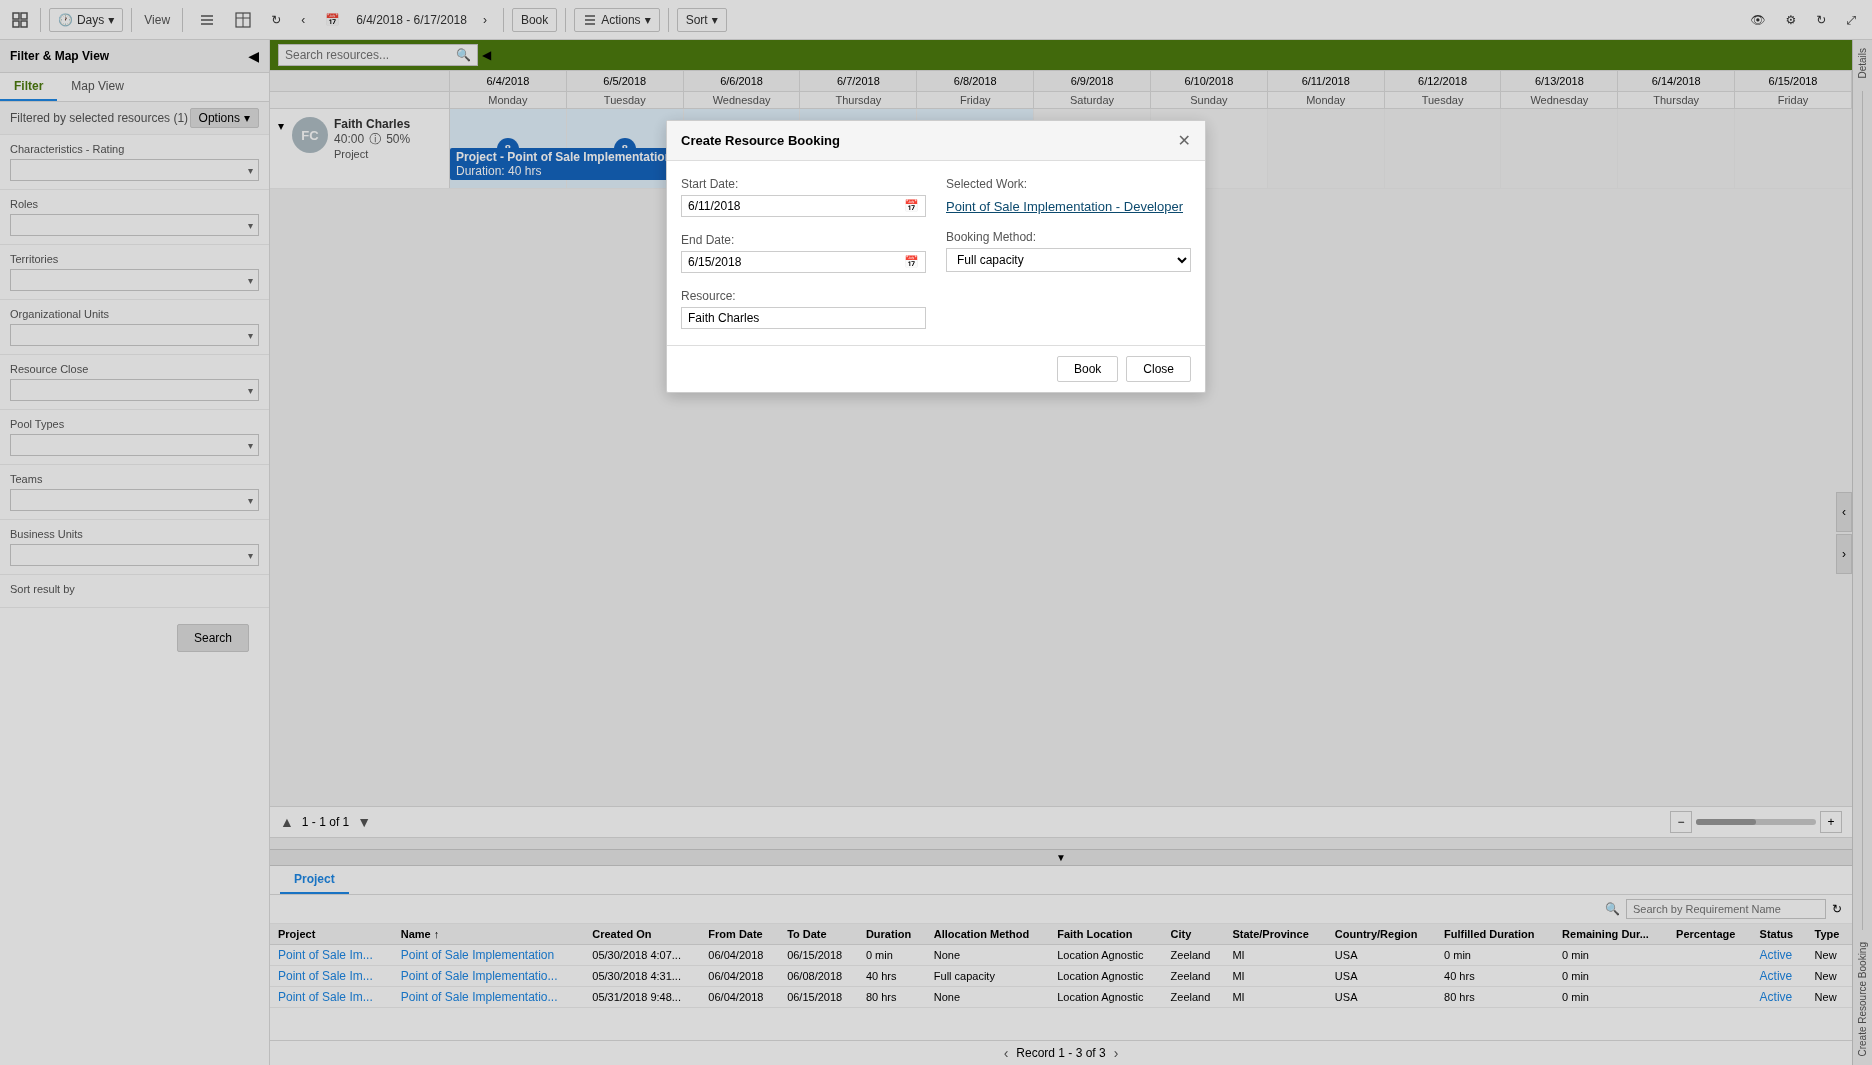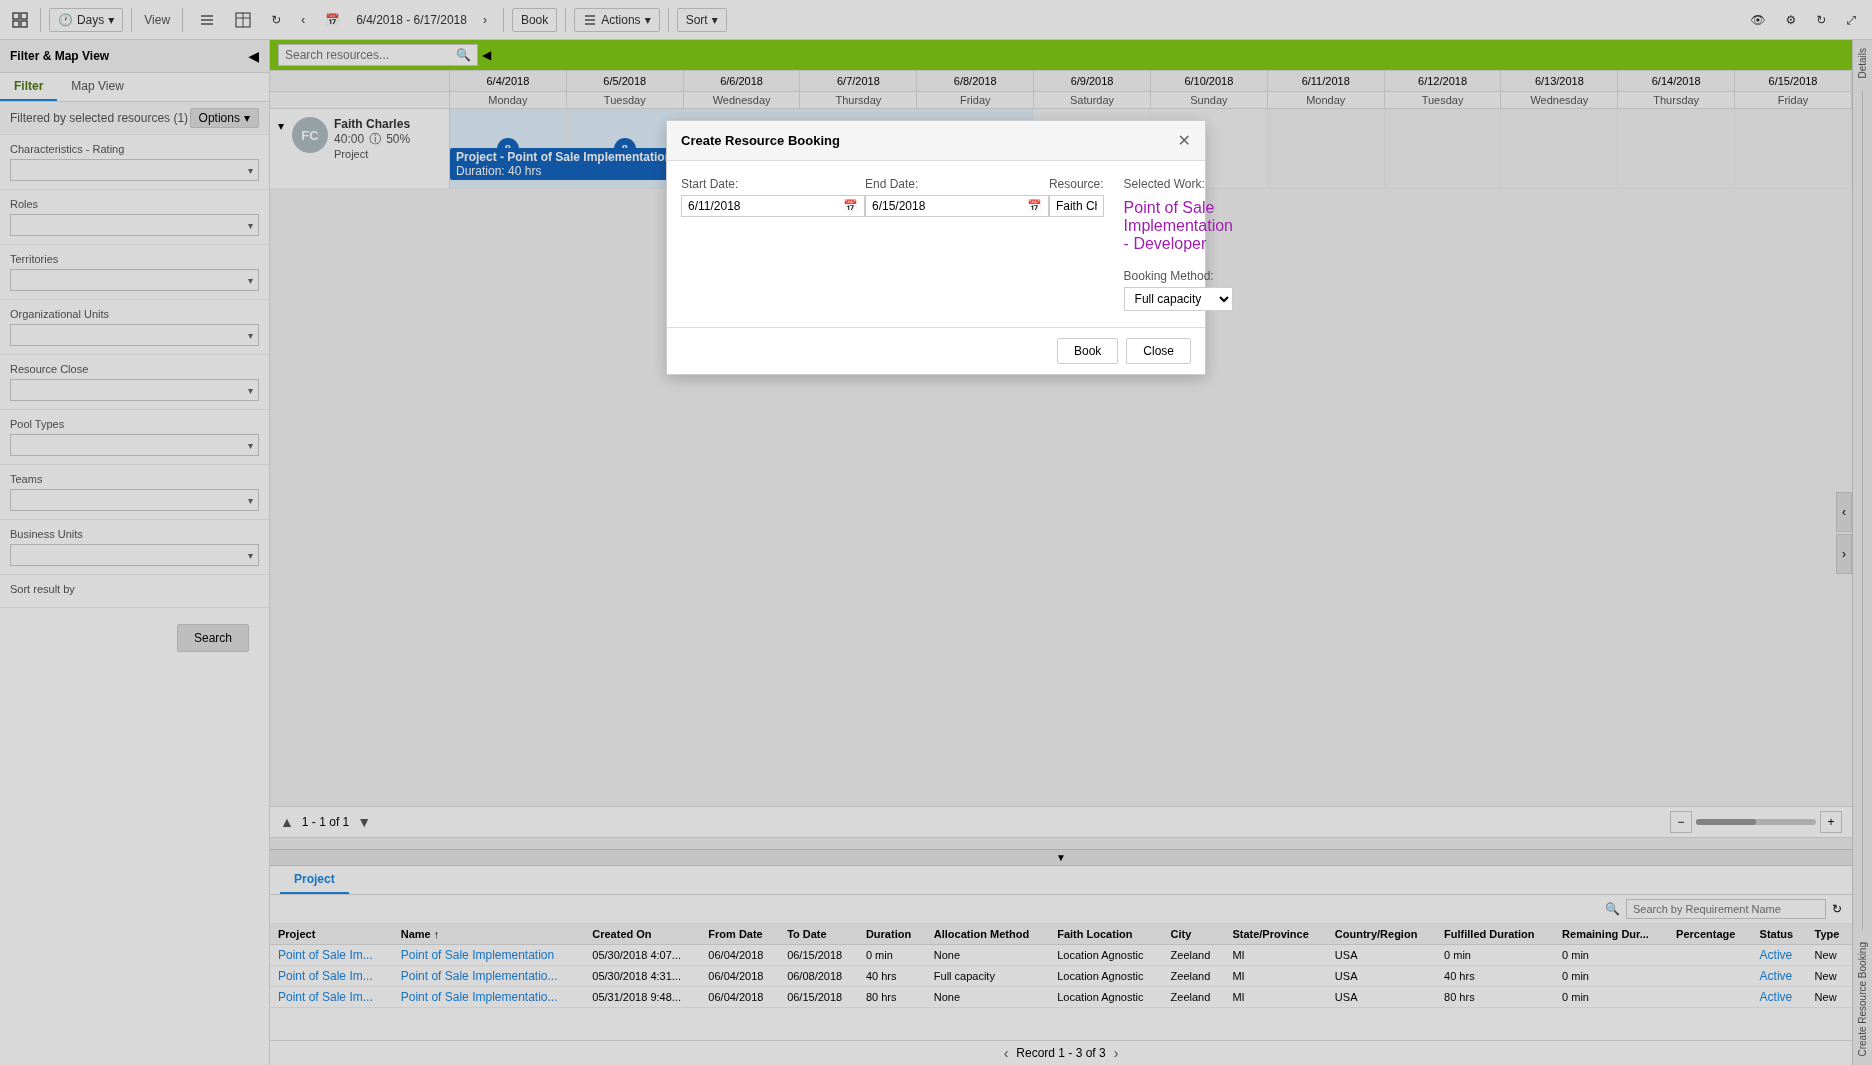--- a/index.html
+++ b/index.html
@@ -62,21 +62,21 @@
       cursor: pointer; align-self: flex-end; border-radius: 2px;
     }
     .sidebar-bottom { padding: 8px 10px; display: flex; justify-content: flex-end; }
     .collapse-btn { background: none; border: none; cursor: pointer; font-size: 14px; }
 
     
     .content-area { flex: 1; display: flex; flex-direction: column; overflow: hidden; }
 
     
     .resource-search-bar {
-      display: flex; align-items: center; padding: 4px 8px; background: #84cc16;
+      display: flex; align-items: center; padding: 4px 8px; background: #4d7c0f;
       border-bottom: 1px solid #ddd;
     }
     .resource-search {
       display: flex; align-items: center; border: 1px solid #ccc; background: #fff;
       padding: 3px 6px; gap: 4px; flex: 1;
     }
     .resource-search input { border: none; outline: none; width: 100%; font-size: 12px; }
     .date-cell {
       flex: 1; text-align: center; padding: 4px 2px; border-right: 1px solid #ddd;
       font-size: 11px;
@@ -548,21 +548,21 @@
 </div>
 
 <div class="dialog-overlay">
   <div class="dialog">
     <div class="dialog-header">
       <span class="dialog-title">Create Resource Booking</span>
       <button class="dialog-close">✕</button>
     </div>
     <div class="dialog-body">
 
-      <div style="display:flex;flex-direction:row;gap:0;">
+      <div style="display:flex;flex-direction:column;gap:16px;">
         <div class="dialog-field">
           <label>Start Date:</label>
           <div class="dialog-input-wrap">
             <input type="text" value="6/11/2018" style="border: none; outline: none; flex: 1 1 0%; font-size: 12px;">
             <span>📅</span>
           </div>
         </div>
         <div class="dialog-field">
           <label>End Date:</label>
           <div class="dialog-input-wrap">
@@ -572,21 +572,21 @@
         </div>
         <div class="dialog-field">
           <label>Resource:</label>
           <input type="text" class="dialog-input" value="Faith Charles" style="">
         </div>
       </div>
 
       <div style="display:flex;flex-direction:column;gap:12px;">
         <div class="dialog-field">
           <label>Selected Work:</label>
-          <div style="font-size:16px;color:#a21caf;padding:4px 0;">Point of Sale Implementation - Developer</div>
+          <div style="font-size:13px;color:#0c4a6e;padding:4px 0;text-decoration:underline;">Point of Sale Implementation - Developer</div>
         </div>
         <div class="dialog-field">
           <label>Booking Method:</label>
           <select class="dialog-select">
             <option value="full_capacity">Full capacity</option>
             <option value="remaining_capacity">Remaining capacity</option>
             <option value="percentage">Percentage</option>
             <option value="hours">Hours</option>
           </select>
         </div>

